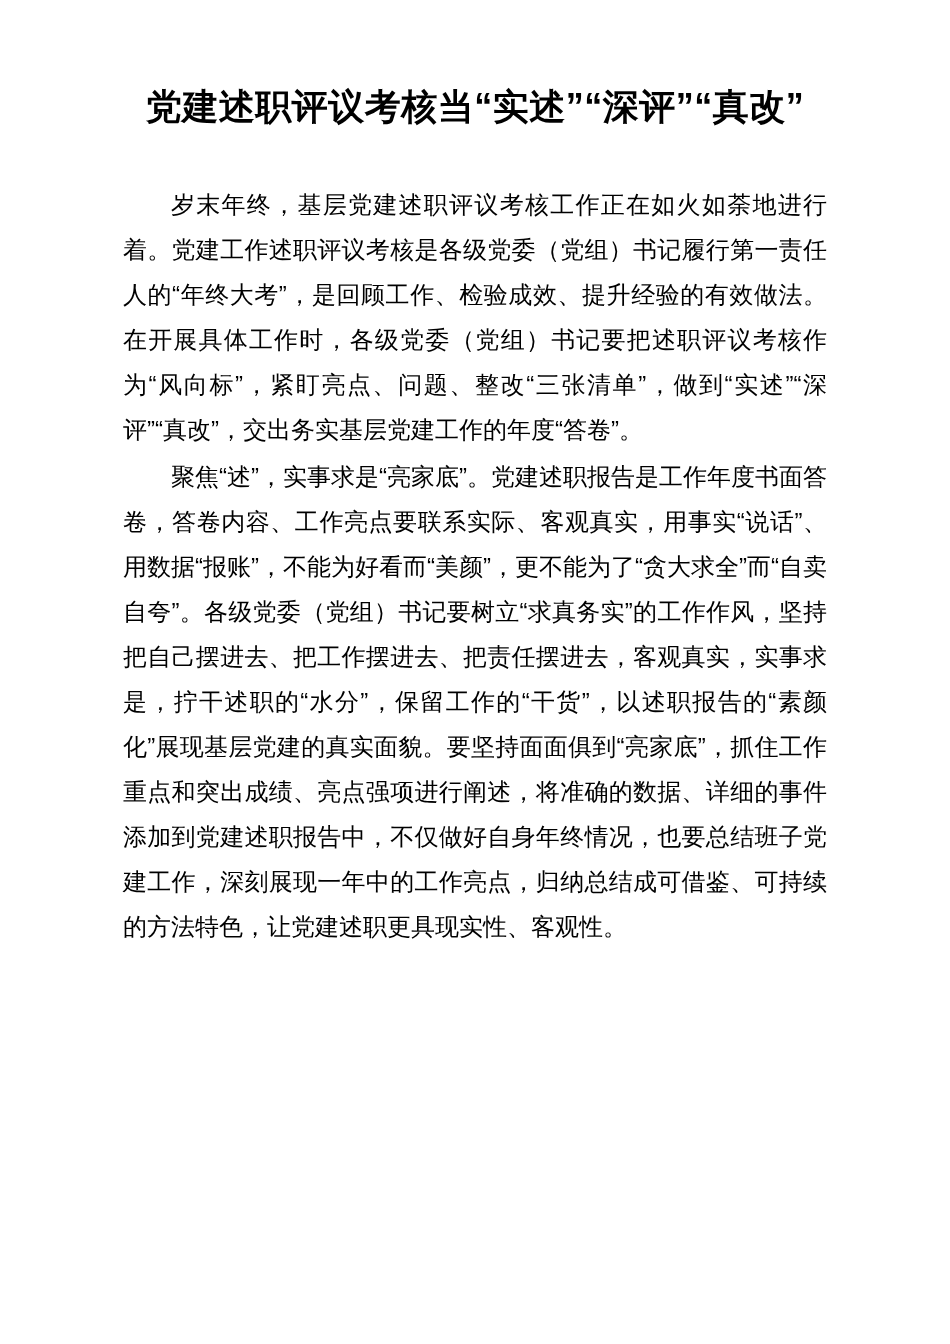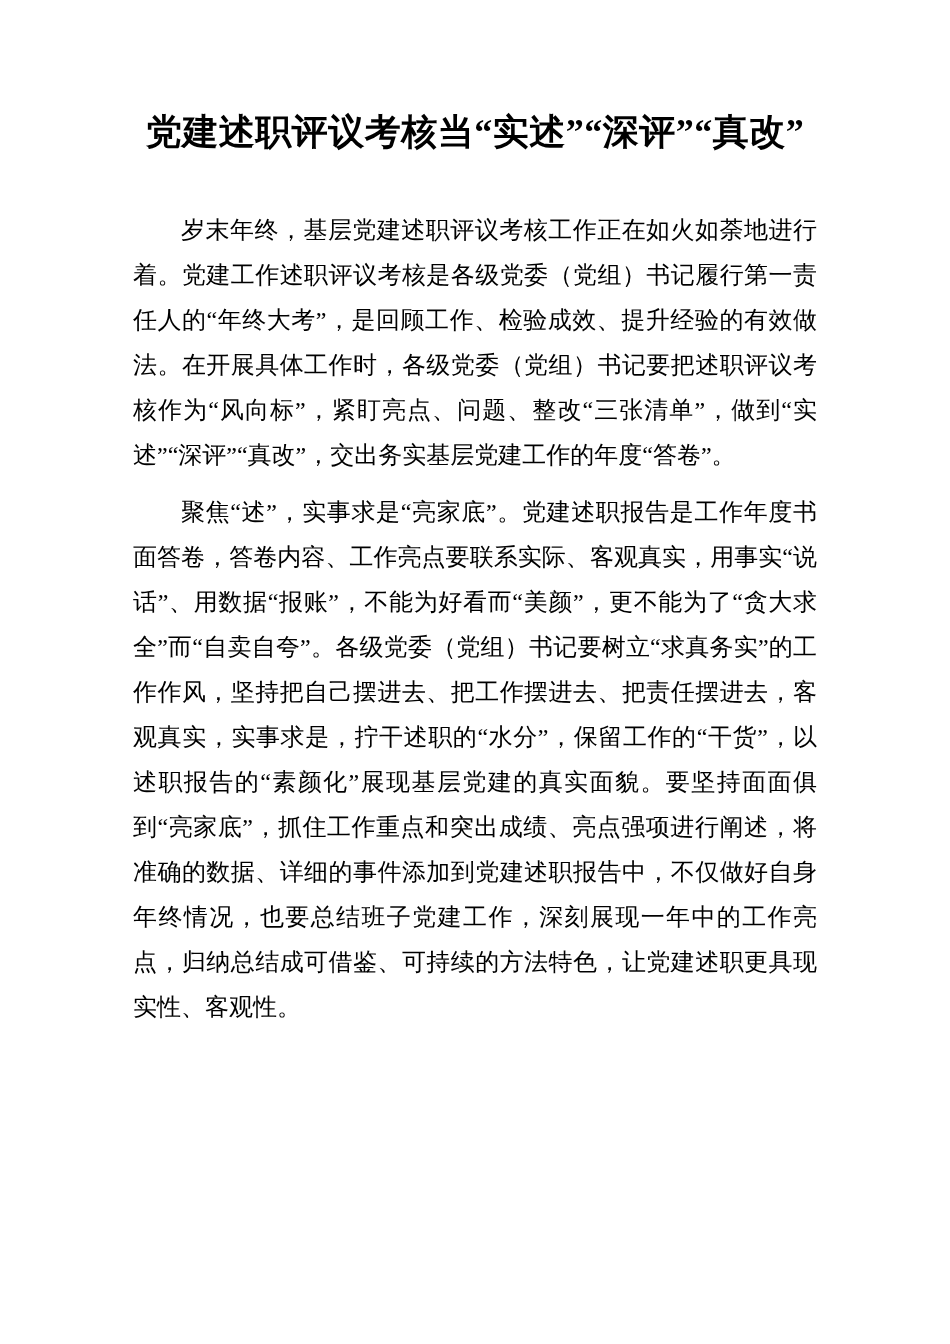--- a/index.html
+++ b/index.html
@@ -7,39 +7,39 @@
     padding: 0;
     background: #ffffff;
   }
   .page {
     position: relative;
     width: 950px;
     height: 1344px;
     margin: 0 auto;
     box-sizing: border-box;
     background: #ffffff;
-    padding: 104px 121px 0 121px;
-    font-family: Liberation Serif, serif;
+    padding: 78px 121px 0 121px;
+    font-family: Liberation Sans, sans-serif;
     color: #000000;
     overflow: hidden;
   }
   .doc-title {
     font-size: 36px;
     font-weight: bold;
     text-align: center;
     line-height: 1.6;
     margin: 0 0 46px 0;
     letter-spacing: 0.5px;
   }
   .doc-body p {
     font-size: 24px;
     line-height: 45px;
     text-align: justify;
     text-indent: 2em;
-    margin: 12px;
+    margin: 2px;
     word-break: break-all;
   }
 </style>
 </head>
 <body>
 
 <div class="page">
   <h1 class="doc-title">党建述职评议考核当“实述”“深评”“真改”</h1>
   <div class="doc-body">
     <p>岁末年终，基层党建述职评议考核工作正在如火如荼地进行着。党建工作述职评议考核是各级党委（党组）书记履行第一责任人的“年终大考”，是回顾工作、检验成效、提升经验的有效做法。在开展具体工作时，各级党委（党组）书记要把述职评议考核作为“风向标”，紧盯亮点、问题、整改“三张清单”，做到“实述”“深评”“真改”，交出务实基层党建工作的年度“答卷”。</p>

